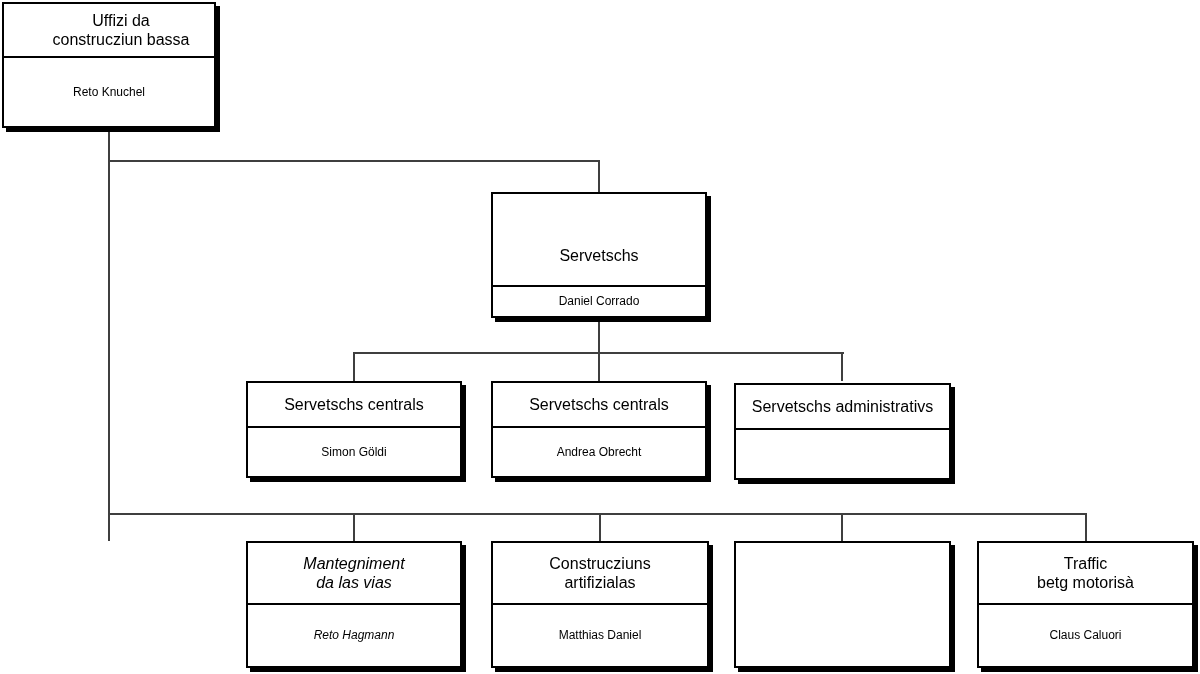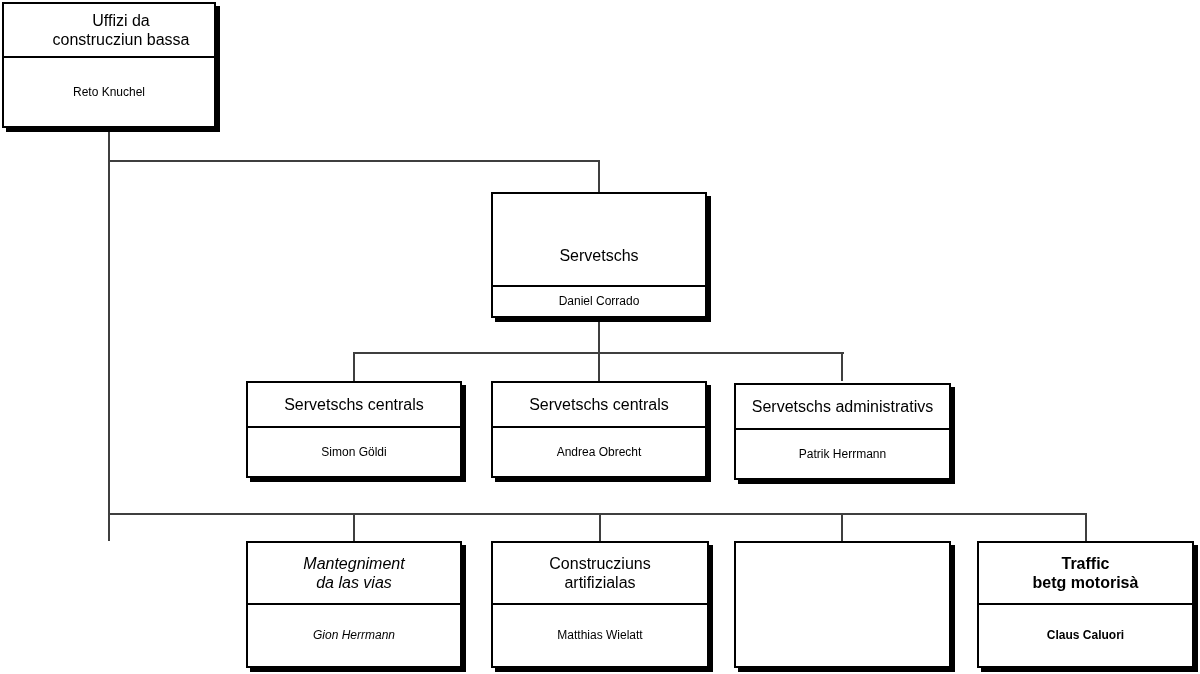--- a/index.html
+++ b/index.html
@@ -87,34 +87,33 @@
   <div class="node row3" style="left:246px; top:381px; width:216px; height:97px;">
     <div class="node-title">Servetschs centrals</div>
     <div class="node-name">Simon Göldi</div>
   </div>
   <div class="node row3" style="left:491px; top:381px; width:216px; height:97px;">
     <div class="node-title">Servetschs centrals</div>
     <div class="node-name">Andrea Obrecht</div>
   </div>
   <div class="node row3" style="left:734px; top:383px; width:217px; height:97px;">
     <div class="node-title">Servetschs administrativs</div>
-    <div class="node-name">Patrik Herrmann</div>
   </div>
 
   <div class="node row4" style="left:246px; top:541px; width:216px; height:127px;font-style:italic;">
     <div class="node-title">Mantegniment
 da las vias</div>
-    <div class="node-name">Gion Herrmann</div>
+    <div class="node-name">Reto Hagmann</div>
   </div>
   <div class="node row4" style="left:491px; top:541px; width:218px; height:127px;">
     <div class="node-title">Construcziuns
 artifizialas</div>
-    <div class="node-name">Matthias Wielatt</div>
+    <div class="node-name">Matthias Daniel</div>
   </div>
   <div class="node row4" style="left:734px; top:541px; width:217px; height:127px;">
   </div>
-  <div class="node row4" style="left:977px; top:541px; width:217px; height:127px;font-weight:bold;">
+  <div class="node row4" style="left:977px; top:541px; width:217px; height:127px;">
     <div class="node-title">Traffic
 betg motorisà</div>
     <div class="node-name">Claus Caluori</div>
   </div>
 
 </div>
 
 </body></html>

